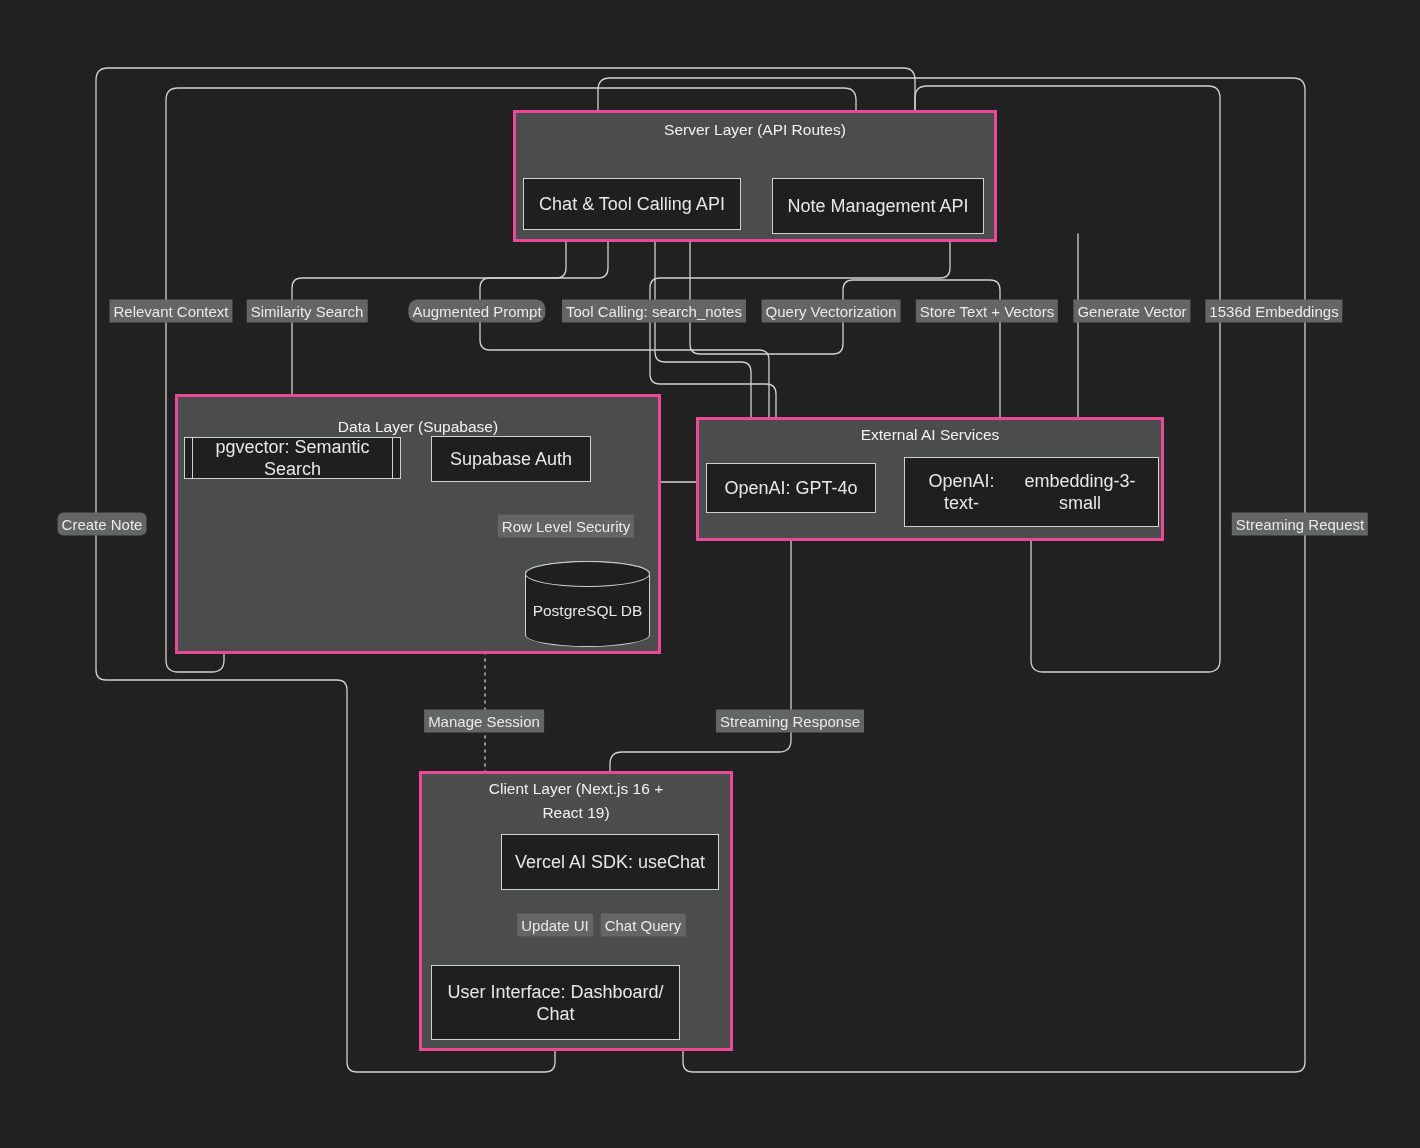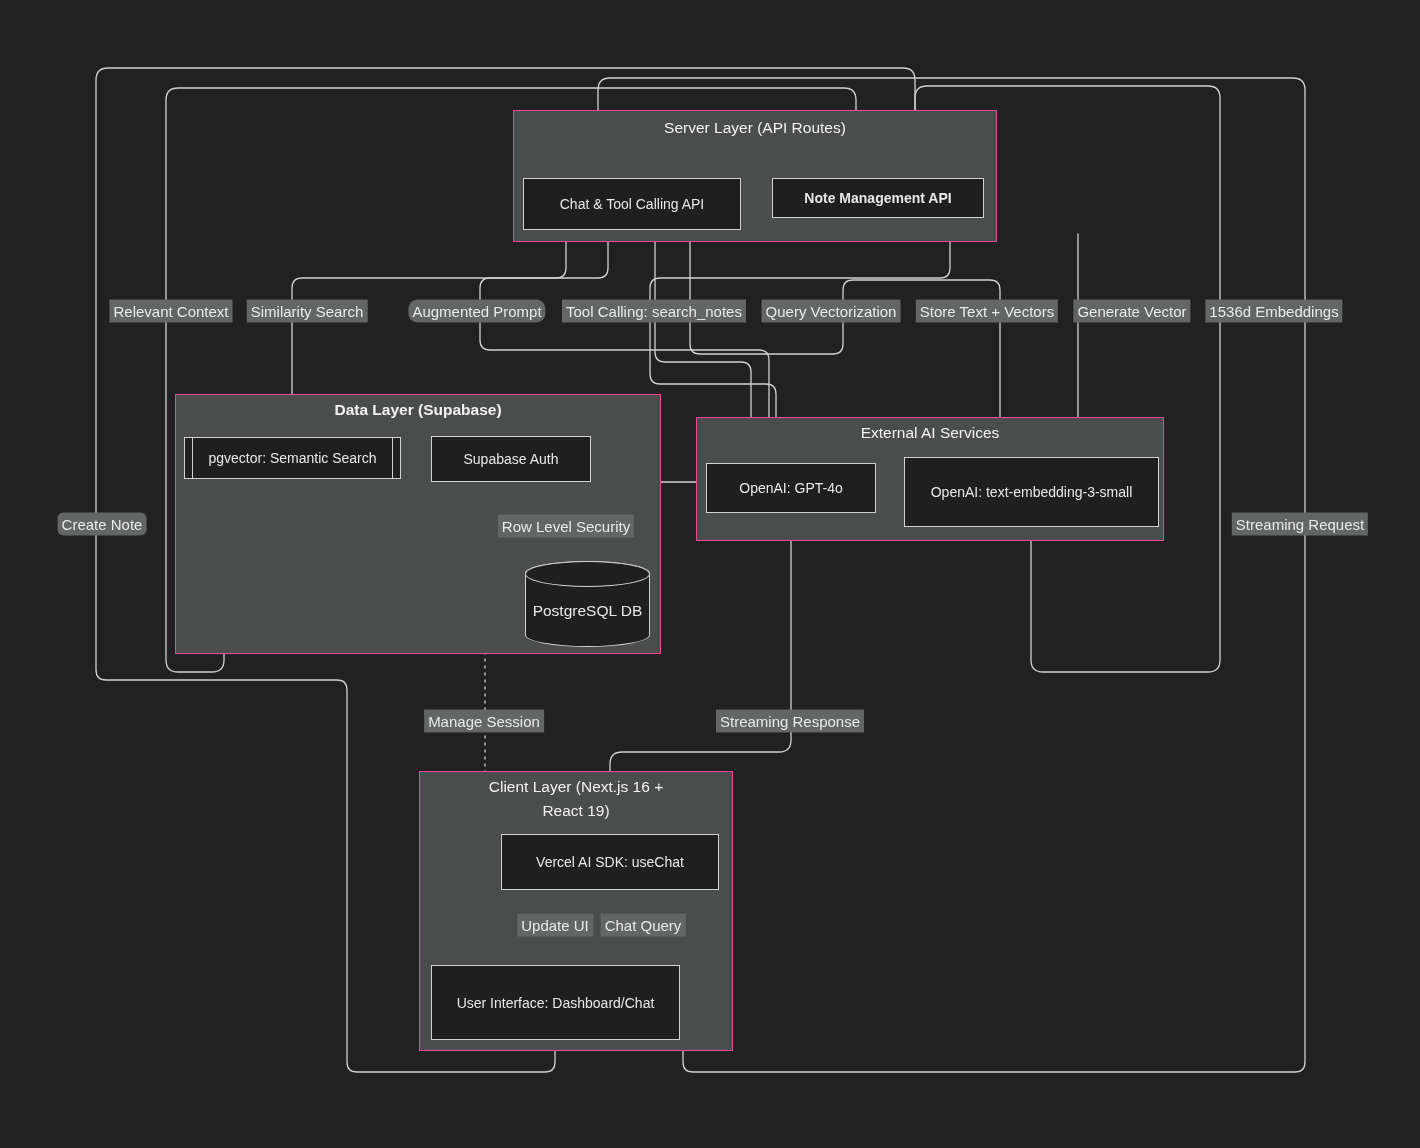--- a/index.html
+++ b/index.html
@@ -9,41 +9,41 @@
     font-family:"Liberation Sans","DejaVu Sans",sans-serif;
     -webkit-font-smoothing:antialiased;
   }
   #stage{position:relative;width:1420px;height:1148px;background:#212121;}
   svg#wires{position:absolute;left:0;top:0;width:1420px;height:1148px;}
 
   
   .cluster{
     position:absolute;
     background:#4a4d4c;
-    border:1px solid #ec4899;
+    border:3px solid #ec4899;
     box-sizing:border-box;
   }
   .cluster-title{
     position:absolute;
     left:0;right:0;
     text-align:center;
     color:#f2f2f2;
     font-size:15.5px;
     line-height:24px;
     pointer-events:none;
   }
 
   
   .node{
     position:absolute;
     background:#1f1f1f;
     border:1px solid #d0d2d1;
     box-sizing:border-box;
     color:#e8e8e8;
-    font-size:14px;
+    font-size:18px;
     line-height:22px;
     display:flex;
     align-items:center;
     justify-content:center;
     text-align:center;
     padding:2px 8px;
   }
   .node.subroutine{
     border-left:1px solid #d0d2d1;
     border-right:1px solid #d0d2d1;
@@ -185,56 +185,56 @@
       <path d="M 485,484 L 485,940 Q 485,950 492,956 L 500,963" stroke-dasharray="2 5" marker-end="url(#ahd)"></path>
 
     </g>
   </svg>
 
   <div class="cluster" style="left:513px;top:110px;width:484px;height:132px;">
     <div class="cluster-title" style="top:5px;">Server Layer (API Routes)</div>
   </div>
 
   <div class="cluster" style="left:175px;top:394px;width:486px;height:260px;">
-    <div class="cluster-title" style="top:3px;font-weight:bold;">Data Layer (Supabase)</div>
+    <div class="cluster-title" style="top:18px;">Data Layer (Supabase)</div>
   </div>
 
   <div class="cluster" style="left:696px;top:417px;width:468px;height:124px;">
     <div class="cluster-title" style="top:3px;">External AI Services</div>
   </div>
 
   <div class="cluster" style="left:419px;top:771px;width:314px;height:280px;">
     <div class="cluster-title" style="top:3px;">Client Layer (Next.js 16 +</div>
     <div class="cluster-title" style="top:27px;">React 19)</div>
   </div>
 
   <div class="node" style="left:523px;top:178px;width:218px;height:52px;">Chat &amp; Tool Calling API</div>
 
-  <div class="node" style="left:772px;top:178px;width:212px;height:40px;font-weight:bold;">Note Management API</div>
+  <div class="node" style="left:772px;top:178px;width:212px;height:56px;">Note Management API</div>
 
   <div class="node subroutine" style="left:184px;top:437px;width:217px;height:42px;">pgvector: Semantic Search</div>
 
   <div class="node" style="left:431px;top:436px;width:160px;height:46px;">Supabase Auth</div>
 
   <div class="cylinder" style="left:525px;top:561px;width:125px;height:86px;text-align:right;">
     <div class="cyl-body"></div>
     <div class="cyl-top"></div>
     <div class="cyl-label">PostgreSQL DB</div>
   </div>
 
   <div class="node" style="left:706px;top:463px;width:170px;height:50px;">OpenAI: GPT-4o</div>
 
   <div class="node" style="left:904px;top:457px;width:255px;height:70px;flex-direction:row;">
     <span>OpenAI: text-</span>
     <span>embedding-3-small</span>
   </div>
 
   <div class="node" style="left:501px;top:834px;width:218px;height:56px;">Vercel AI SDK: useChat</div>
 
-  <div class="node" style="left:431px;top:965px;width:249px;height:75px;flex-direction:row;">
+  <div class="node" style="left:431px;top:965px;width:249px;height:75px;flex-direction:column;">
     <span>User Interface: Dashboard/</span>
     <span>Chat</span>
   </div>
 
   <div class="elabel" style="left:171px;top:311px;">Relevant Context</div>
 
   <div class="elabel" style="left:307px;top:311px;">Similarity Search</div>
 
   <div class="elabel" style="left:477px;top:311px;border-radius:9px;">Augmented Prompt</div>
 

